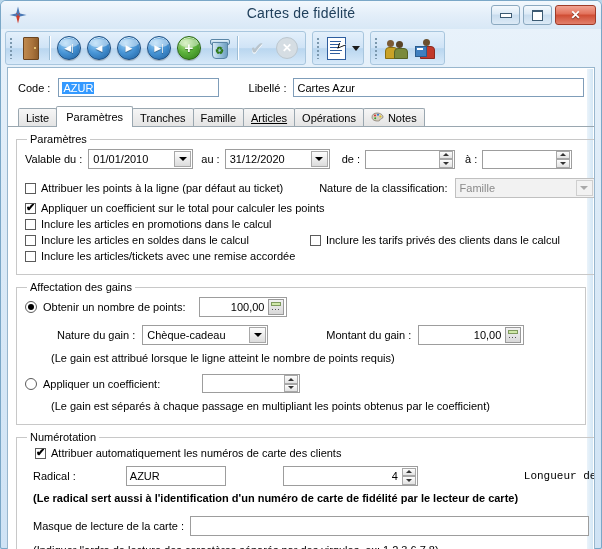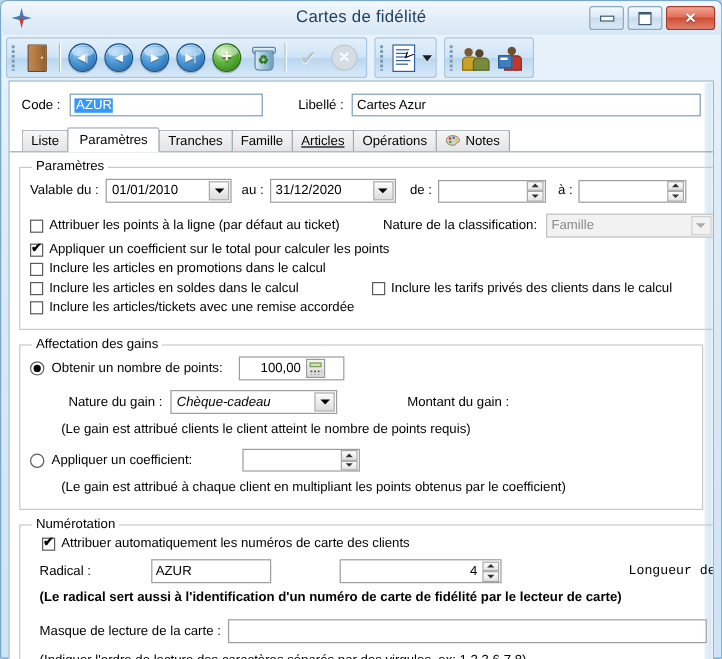--- a/index.html
+++ b/index.html
@@ -444,62 +444,69 @@
       </fieldset>
 
       <fieldset class="grp">
         <legend>Affectation des gains</legend>
 
         <div class="row" style="margin-top:0;">
           <span class="rb">
               <span class="dot"></span>
             </span>
           <span class="lbl">Obtenir un nombre de points:</span>
-          <div class="txtbox" style="width:88px;margin-left:14px;border-color:#9d9d9d;height:20px;justify-content:center;padding-right:1px;">
+          <div class="txtbox" style="width:88px;margin-left:14px;border-color:#9d9d9d;height:20px;justify-content:flex-end;padding-right:1px;">
             <span class="mono-val" style="margin-right:4px;">100,00</span>
             <span class="calc">
                 <span class="scr"></span>
                 <span class="keys"></span>
               </span>
           </div>
         </div>
 
         <div class="row" style="margin-top:8px;">
           <span class="lbl" style="margin-left:32px;">Nature du gain :</span>
-          <div class="combo" style="width:139px;margin-left:7px;font-style:italic;">
+          <div class="combo" style="width:126px;margin-left:7px;">
             <span>Chèque-cadeau</span>
             <span class="cbtn">
                 <span class="tri-d-sm"></span>
               </span>
           </div>
           <span class="lbl" style="margin-left:58px;">Montant du gain :</span>
+          <div class="txtbox" style="width:106px;margin-left:7px;border-color:#9d9d9d;height:20px;justify-content:flex-end;padding-right:1px;">
+            <span class="mono-val" style="margin-right:4px;">10,00</span>
+            <span class="calc">
+                <span class="scr"></span>
+                <span class="keys"></span>
+              </span>
+          </div>
         </div>
 
         <div class="row" style="margin-top:7px;">
-          <span class="note" style="margin-left:26px;">(Le gain est attribué clients le client atteint le nombre de points requis)</span>
+          <span class="note" style="margin-left:26px;">(Le gain est attribué lorsque le ligne atteint le nombre de points requis)</span>
         </div>
 
         <div class="row" style="margin-top:10px;">
           <span class="rb"></span>
           <span class="lbl">Appliquer un coefficient:</span>
           <div class="spin" style="width:98px;margin-left:42px;">
             <span class="val"></span>
             <span class="spin-btns">
               <span class="sbtn">
                   <span class="tri-u"></span>
                 </span>
               <span class="sbtn">
                   <span class="tri-d"></span>
                 </span>
             </span>
           </div>
         </div>
 
         <div class="row" style="margin-top:7px;">
-          <span class="note" style="margin-left:26px;">(Le gain est attribué à chaque client en multipliant les points obtenus par le coefficient)</span>
+          <span class="note" style="margin-left:26px;">(Le gain est séparés à chaque passage en multipliant les points obtenus par le coefficient)</span>
         </div>
       </fieldset>
 
       <fieldset class="grp">
         <legend>Numérotation</legend>
 
         <div class="row" style="margin-top:0;">
           <span class="cb" style="margin-left:10px;">
               <span class="mk">✔</span>
             </span>

